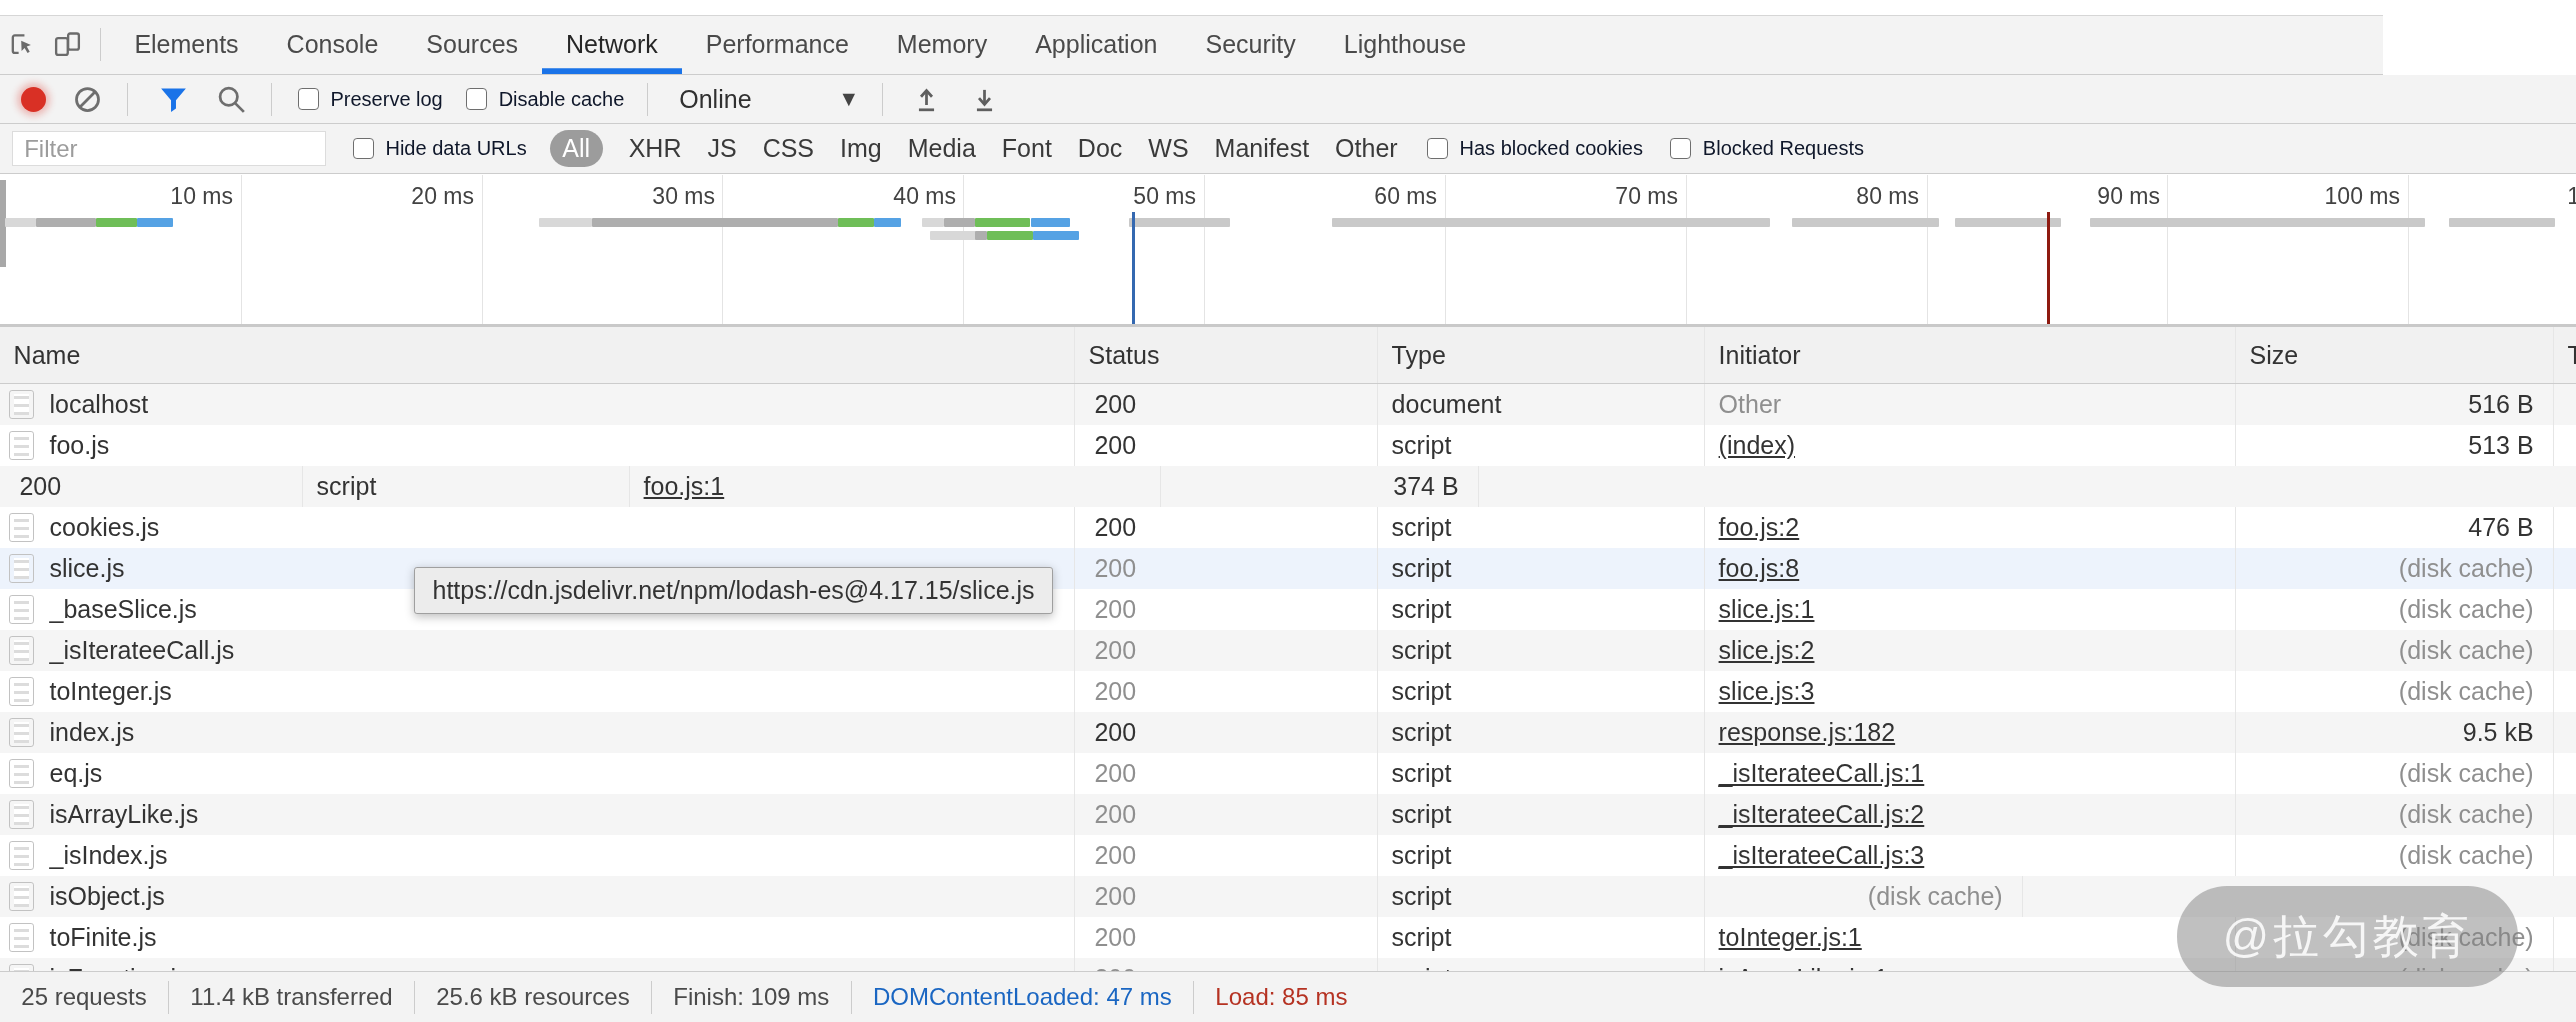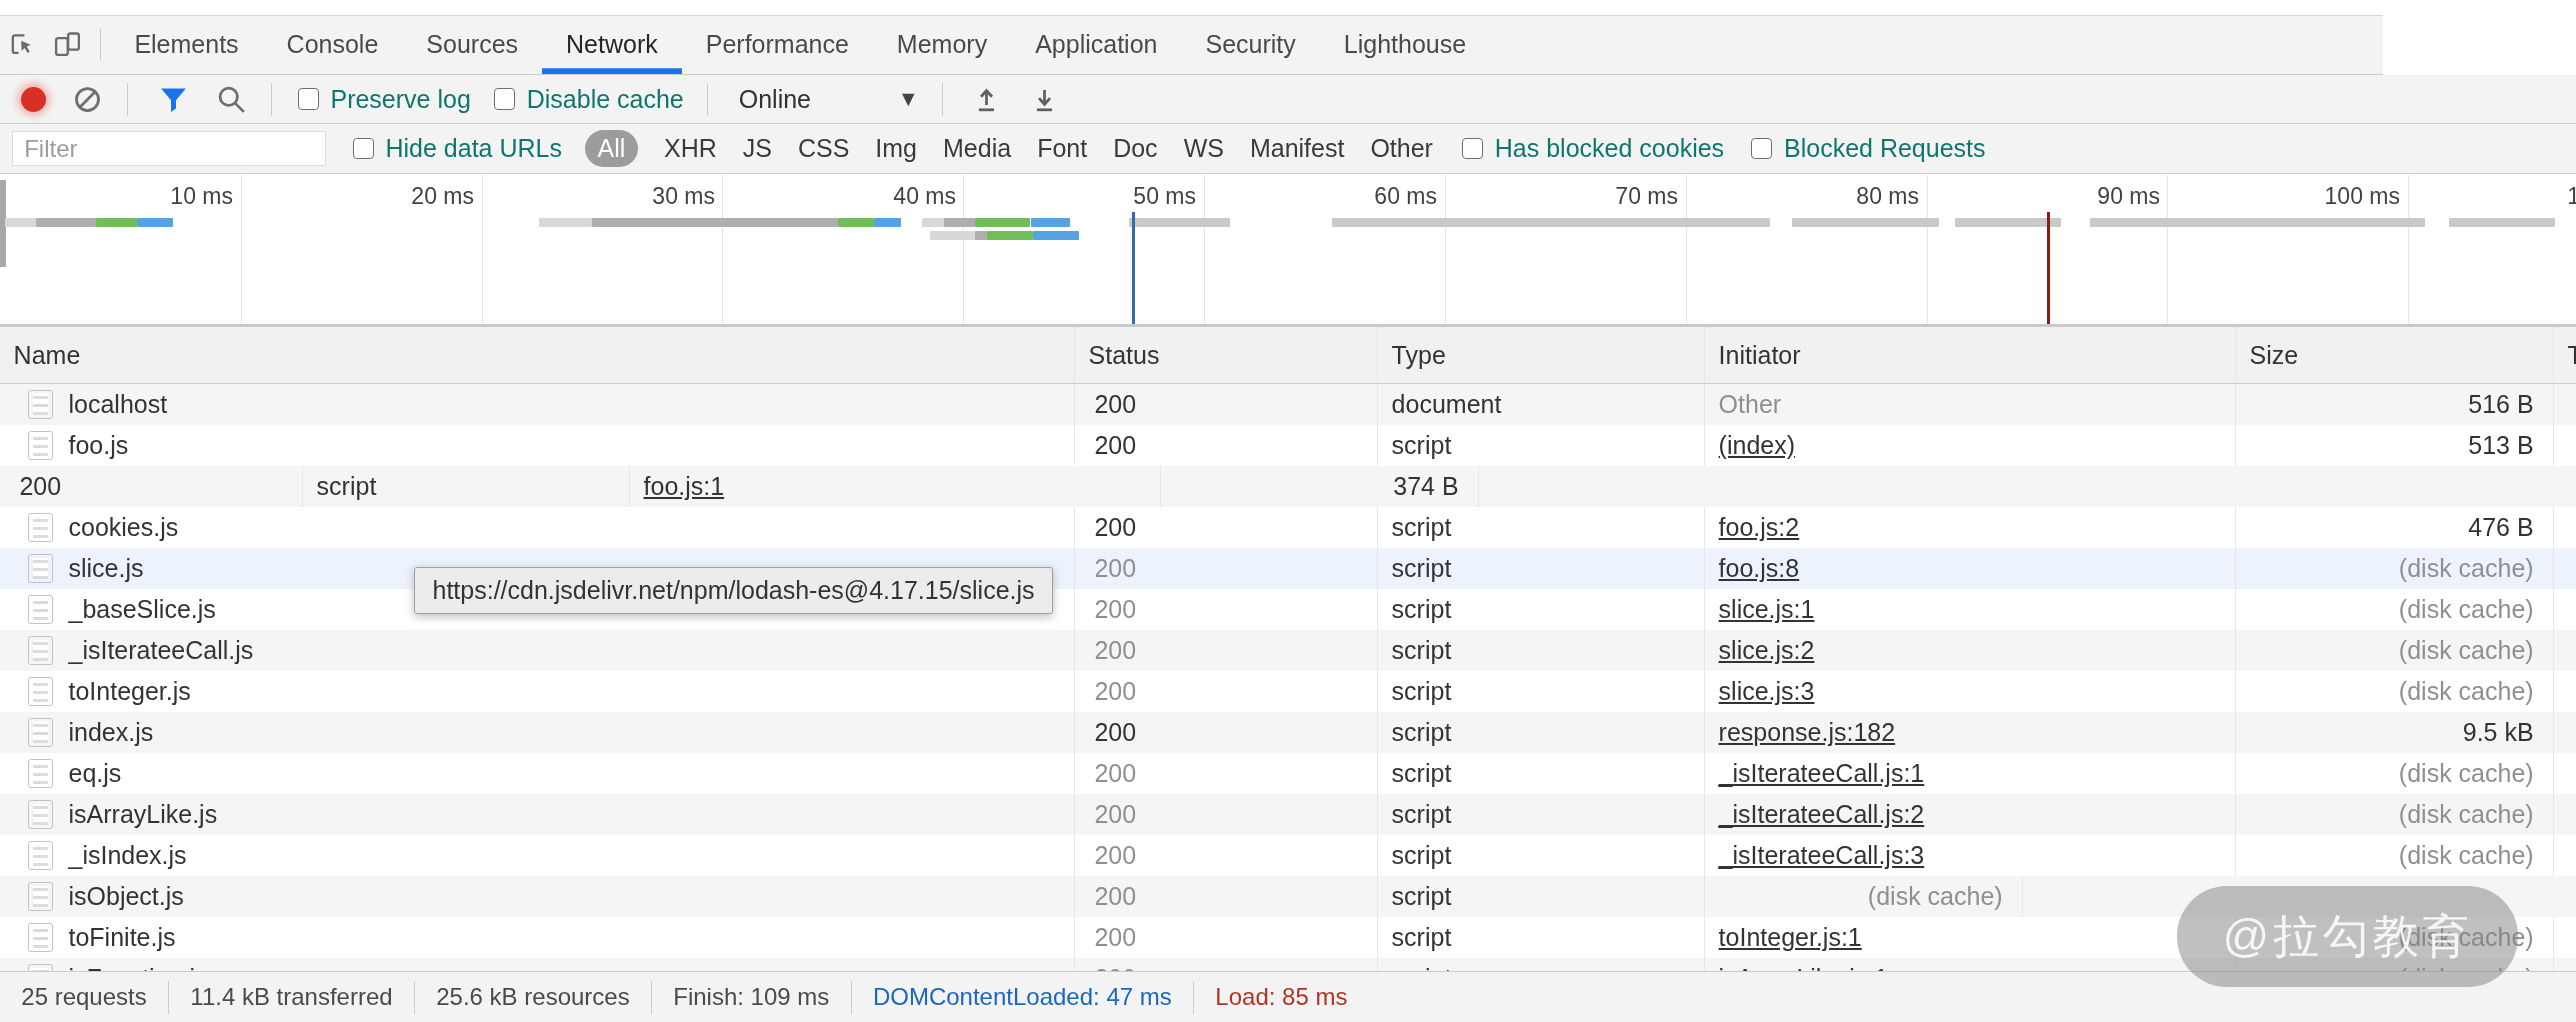--- a/index.html
+++ b/index.html
@@ -25,21 +25,21 @@
   .tab.active { color:#262626; box-shadow: inset 0 -5.8px 0 #1a73e8; text-align: right; }
 
   
   .toolbar { left:0; top:75px; width:2576px; height:49px; background:#f3f3f3;
     border-bottom:1px solid #ccc; display:flex; align-items:center; }
   .record-dot { width:25px; height:25px; border-radius:50%; background:#d93025;
     margin-left:21.3px; box-shadow:0 0 7.8px 3.9px rgba(217,48,37,.30); }
   .tool-ic { display:flex; align-items:center; justify-content:center; margin-left:25px; }
   .tool-ic svg { width:33px; height:33px; }
   .toolbar .vsep { margin:0 15.5px 0 23px; }
-  .chklabel { display:flex; align-items:center; gap:11.6px; font-size:25px; color:#0f766e; margin-left:23px; }
+  .chklabel { display:flex; align-items:center; gap:11.6px; font-size:20px; color:#0f172a; margin-left:23px; }
   .checkbox { width:21.3px; height:21.3px; border:1.9px solid #6e6e6e; border-radius:3.9px; background:#fff; flex:none; }
   .select { display:flex; align-items:center; justify-content:space-between; width:180px;
     margin-left:15.5px; font-size:25px; color:#303030; }
   .caret { font-size:21.3px; color:#444; }
 
   
   .filterbar { left:0; top:124px; width:2576px; height:50px; background:#f3f3f3;
     border-bottom:1px solid #ccc; display:flex; align-items:center; }
   .filter-input { width:314px; height:35px; margin-left:11.6px; border:1px solid #dcdcdc;
     background:#fff; font-size:24px; padding:0 11.6px; color:#333; outline:none;
@@ -64,21 +64,21 @@
   .cell { display:flex; align-items:center; padding-left:13.6px; border-right:1px solid #e6e6e6;
     height:100%; overflow:hidden; white-space:nowrap; }
   .cell.last { border-right:none; }
   .table-header { left:0; top:327px; width:2576px; height:57px; background:#f1f1f1;
     border-bottom:1px solid #ccc; display:flex; font-size:25px; color:#333; }
   .rows { left:0; top:384px; width:2576px; height:587px; overflow:hidden; font-size:25px; }
   .row { display:flex; height:41px; }
   .row.odd { background:#f5f5f5; }
   .row.even { background:#fff; }
   .row.hover { background:#edf3fc; }
-  .cell-name { padding-left:28px; gap:15.5px; }
+  .cell-name { padding-left:9px; gap:15.5px; }
   .file-icon { width:25px; height:29px; flex:none; border:1.9px solid #c2c2c2; border-radius:2.9px;
     background-image: repeating-linear-gradient(to bottom, #fff 0 4.8px, #dcdcdc 4.8px 7.8px);
     background-clip: content-box; padding:2.9px 3.9px; background-color:#fff; }
   .cell-status { padding-left:19.4px; }
   .cell-size { justify-content:flex-end; padding-right:19.4px; }
   .dim { color:#8f8f8f; }
   .ilink { color:#333; text-decoration:underline; cursor:pointer; }
 
   
   .tooltip { left:414px; top:567px; background:#ececec; border:1px solid #9f9f9f;

